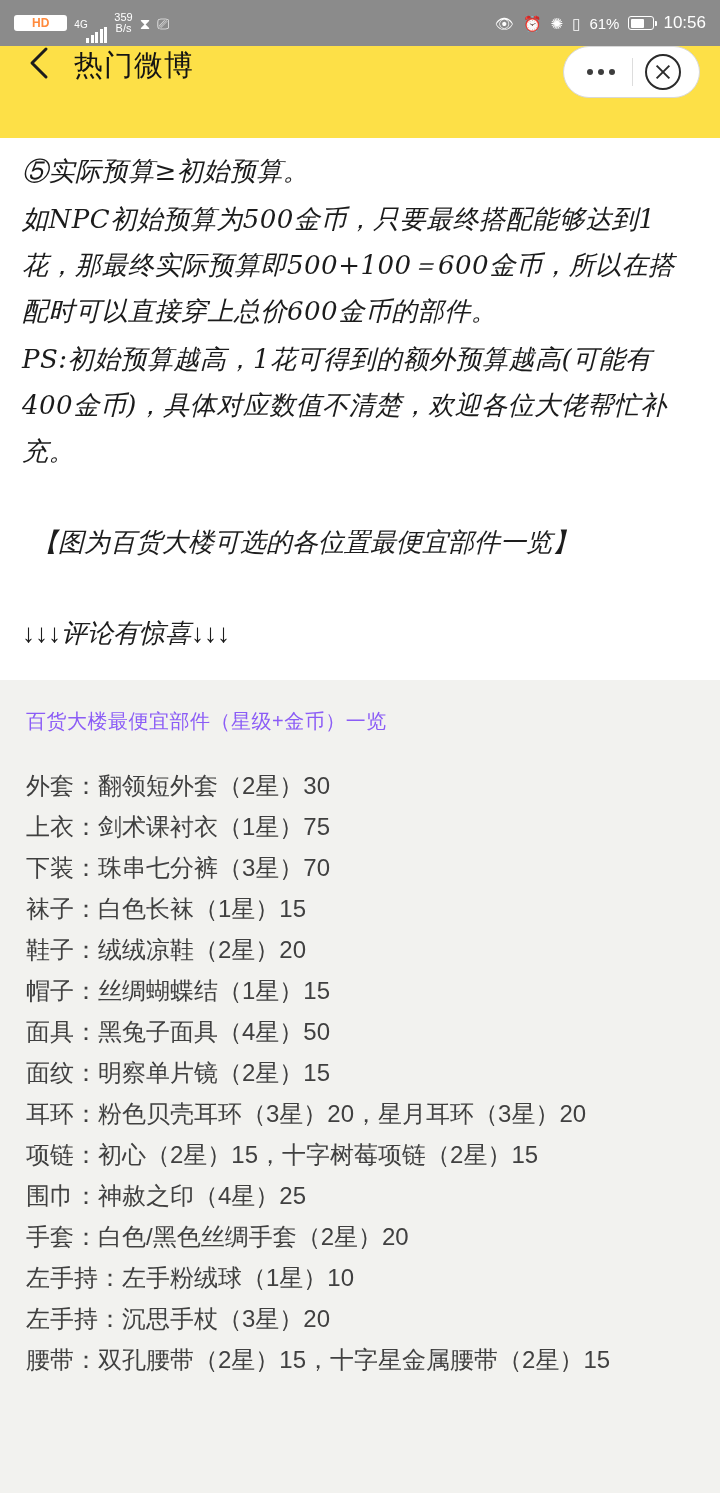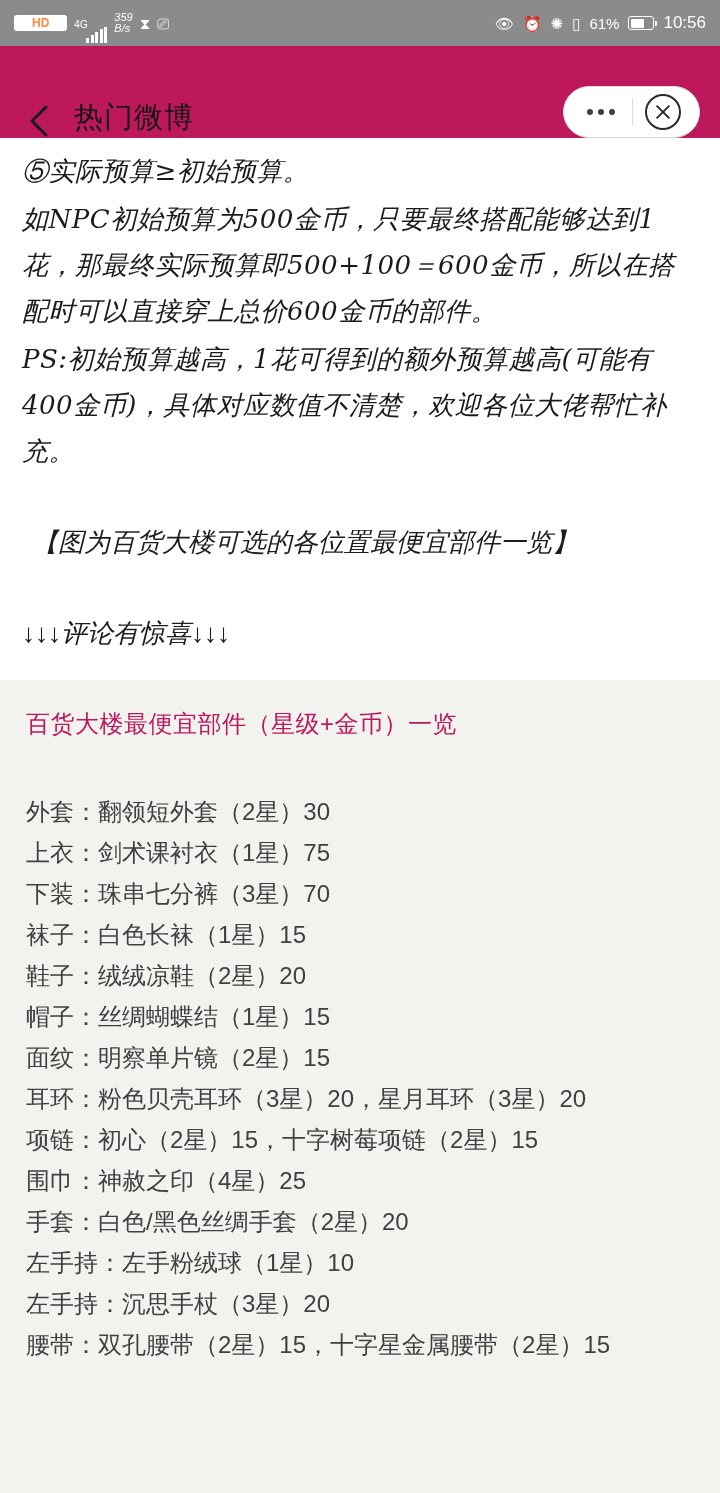--- a/index.html
+++ b/index.html
@@ -43,22 +43,21 @@
   .bars { display: flex; align-items: flex-end; gap: 1.5px; height: 16px; margin-left: 12px; }
   .bars i { display: block; width: 3px; background: #ffffff; }
   .bars i:nth-child(1) { height: 5px; }
   .bars i:nth-child(2) { height: 8px; }
   .bars i:nth-child(3) { height: 11px; }
   .bars i:nth-child(4) { height: 14px; }
   .bars i:nth-child(5) { height: 16px; }
   .speed {
     font-size: 11px;
     line-height: 11px;
-    text-align: left;
-    font-style: italic;
+    text-align: center;
   }
   .ico { font-size: 15px; line-height: 15px; display: inline-block; }
   .battery {
     display: inline-flex;
     align-items: center;
   }
   .batt-body {
     width: 26px; height: 14px;
     border: 1.5px solid #ffffff;
     border-radius: 3px;
@@ -78,23 +77,23 @@
     width: 55%;
     background: #ffffff;
     border-radius: 1px;
   }
   .clock { font-size: 17px; }
 
   
   .app-header {
     height: 92px;
     display: flex;
-    align-items: flex-end;
+    align-items: flex-start;
     padding: 0 20px 0 22px;
-    background: #be185d;
+    background: #fde047;
   }
   .back-icon {
     width: 34px; height: 34px;
     display: flex; align-items: center; justify-content: center;
     color: #1c1c1c;
   }
   .back-icon svg { display: block; }
   .page-title {
     font-size: 29px;
     color: #141414;
@@ -175,24 +174,24 @@
 
   
   .image-card {
     margin-top: 24px;
     background: #f2f2ef;
     padding: 28px 26px 34px 26px;
     position: relative;
     min-height: 880px;
   }
   .card-title {
-    font-size: 24px;
-    color: #be185d;
+    font-size: 20px;
+    color: #8b5cf6;
     letter-spacing: 0.5px;
-    margin-bottom: 51px;
+    margin-bottom: 30px;
   }
   .part-row {
     font-size: 24px;
     color: #404040;
     line-height: 41px;
     white-space: nowrap;
   }
 </style>
 </head>
 <body>
@@ -264,20 +263,21 @@
 
 <div class="image-card">
   <div class="card-title">百货大楼最便宜部件（星级+金币）一览</div>
 
   <div class="part-row">外套：翻领短外套（2星）30</div>
   <div class="part-row">上衣：剑术课衬衣（1星）75</div>
   <div class="part-row">下装：珠串七分裤（3星）70</div>
   <div class="part-row">袜子：白色长袜（1星）15</div>
   <div class="part-row">鞋子：绒绒凉鞋（2星）20</div>
   <div class="part-row">帽子：丝绸蝴蝶结（1星）15</div>
+  <div class="part-row">面具：黑兔子面具（4星）50</div>
   <div class="part-row">面纹：明察单片镜（2星）15</div>
   <div class="part-row">耳环：粉色贝壳耳环（3星）20，星月耳环（3星）20</div>
   <div class="part-row">项链：初心（2星）15，十字树莓项链（2星）15</div>
   <div class="part-row">围巾：神赦之印（4星）25</div>
   <div class="part-row">手套：白色/黑色丝绸手套（2星）20</div>
   <div class="part-row">左手持：左手粉绒球（1星）10</div>
   <div class="part-row">左手持：沉思手杖（3星）20</div>
   <div class="part-row">腰带：双孔腰带（2星）15，十字星金属腰带（2星）15</div>
 
 </div>

